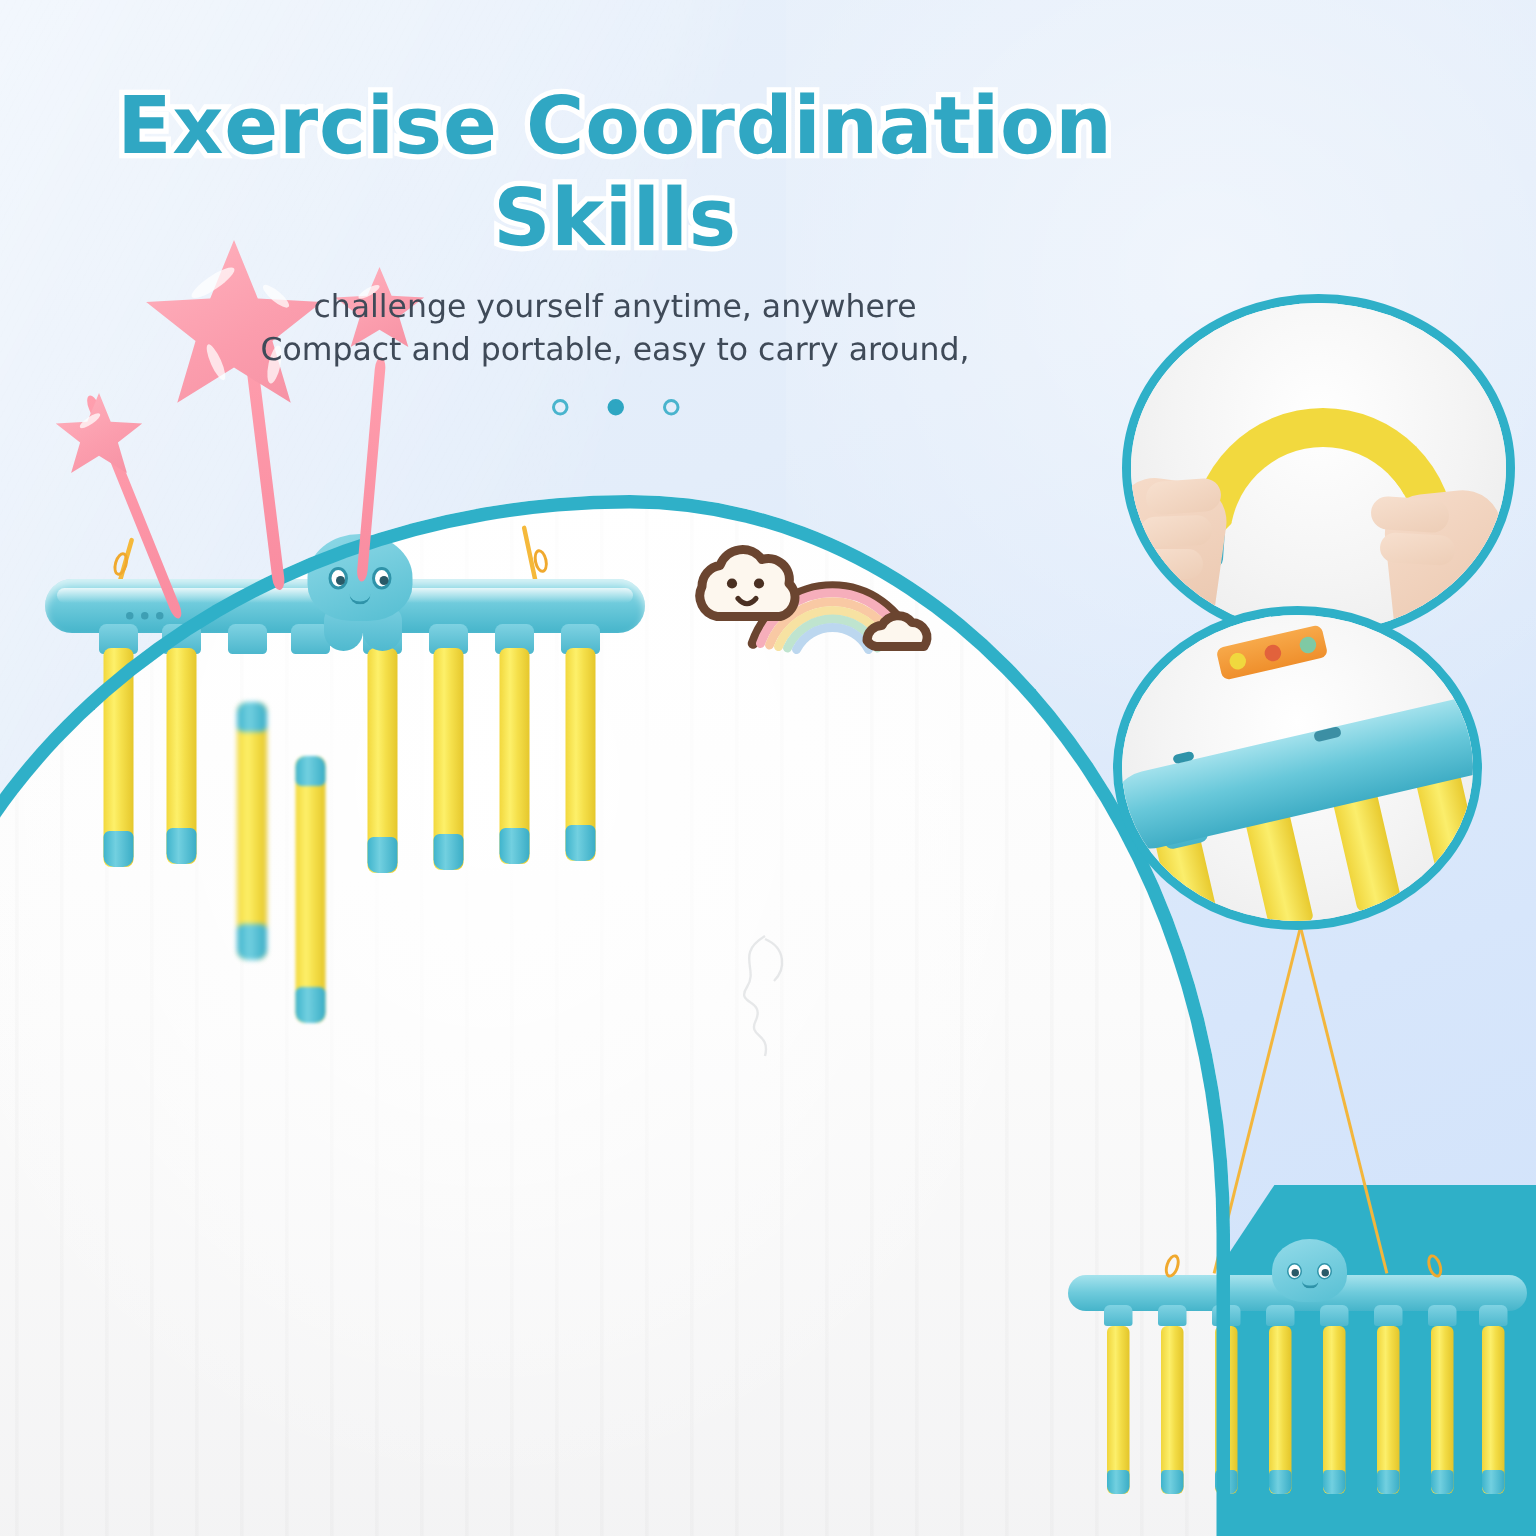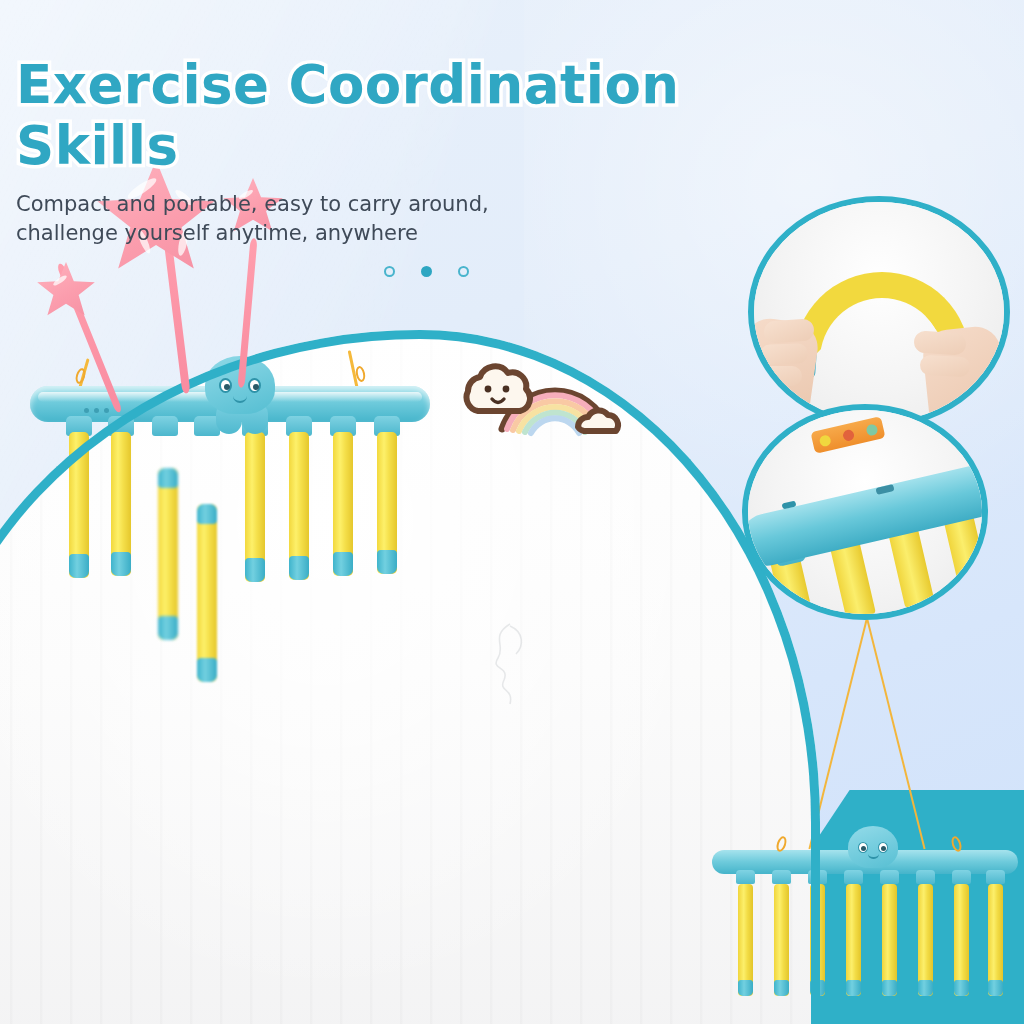--- a/index.html
+++ b/index.html
@@ -22,21 +22,21 @@
     transform: rotate(18deg);
     filter: blur(18px);
   }
   .bg-band2 {
     position: absolute; right: -200px; top: -100px;
     width: 700px; height: 700px;
     background: radial-gradient(circle at 40% 40%, rgba(255,255,255,.45), rgba(255,255,255,0) 65%);
   }
 
   
-  .header { position: absolute; left: 16px; top: 0; width: 820px; z-index: 40; }
+  .header { position: absolute; left: 0; top: 0; width: 820px; text-align: center; z-index: 40; }
   .title {
     margin-top: 54px;
     font-family: "DejaVu Sans", sans-serif;
     font-weight: 700;
     font-size: 53px;
     letter-spacing: .5px;
     color: #30a7c3;
     -webkit-text-stroke: 7px #ffffff;
     paint-order: stroke fill;
     text-shadow: 0 2px 0 rgba(255,255,255,.9);
@@ -241,22 +241,22 @@
 <body>
 
 <div id="stage">
 
   <div class="bg-band"></div>
   <div class="bg-band2"></div>
 
   <div class="header">
     <div class="title">Exercise Coordination Skills</div>
     <div class="subtitle">
+      <div>challenge yourself anytime, anywhere</div>
       <div>Compact and portable, easy to carry around,</div>
-      <div>challenge yourself anytime, anywhere</div>
     </div>
     <div class="dots">
       <span class="dot"></span>
       <span class="dot filled"></span>
       <span class="dot"></span>
     </div>
   </div>
 
   <div class="photo-blob">
     <div class="curtain"></div>

